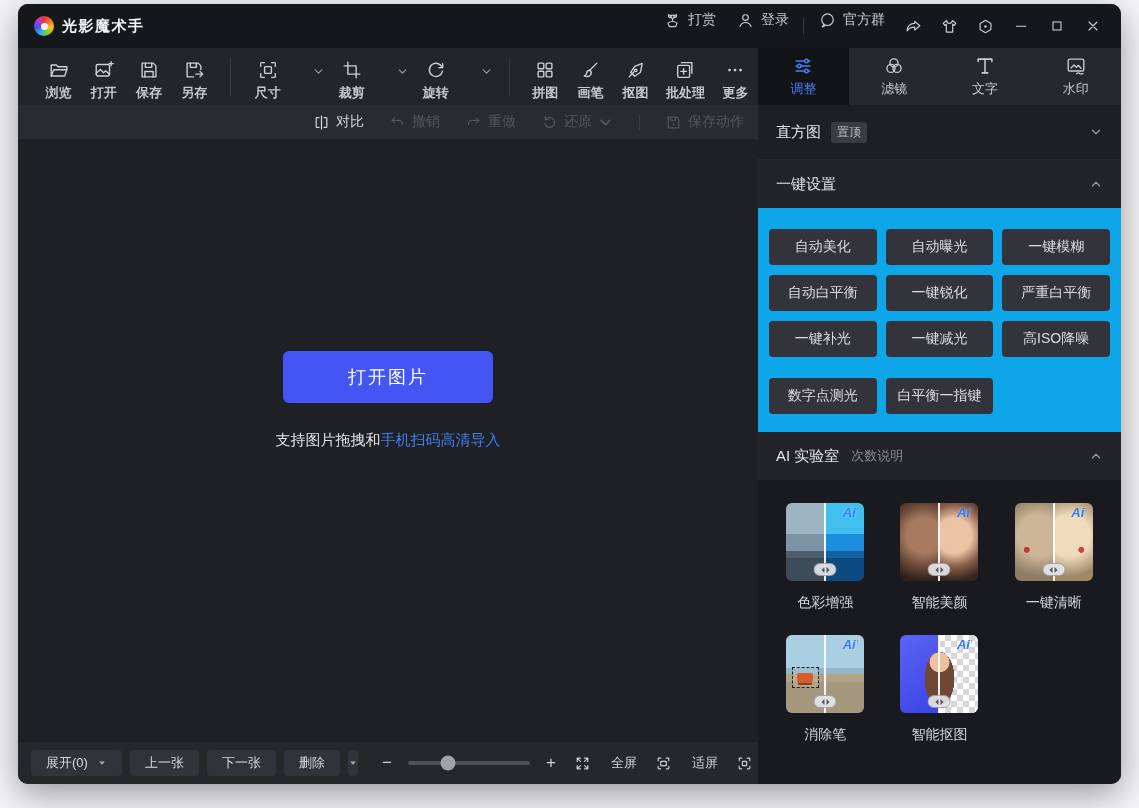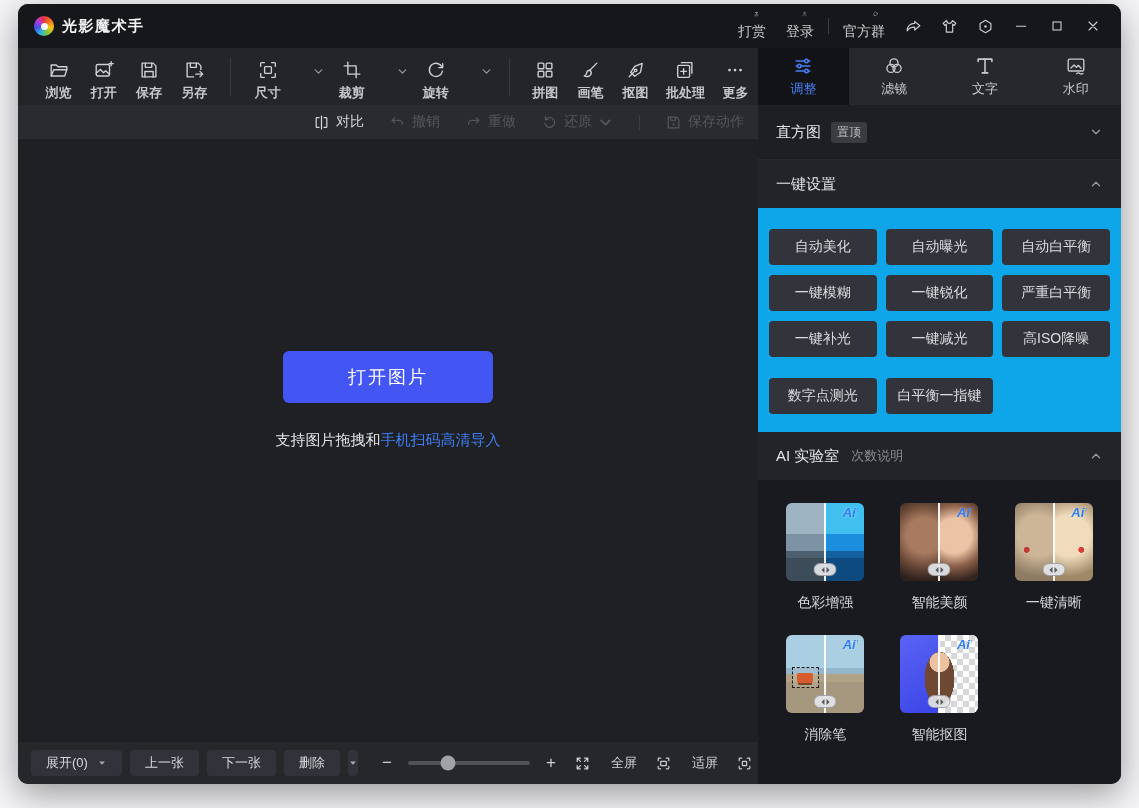--- a/index.html
+++ b/index.html
@@ -12,21 +12,21 @@
 
   
   .titlebar { height:44px; background:#16171a; display:flex; align-items:center;
     padding:0 10px 0 16px; flex:none; }
   .logo { width:20px; height:20px; border-radius:50%;
     background:conic-gradient(#e8343c,#f07820,#f5c518,#7ec832,#2db5e8,#4650e5,#b03ae0,#e8343c);
     position:relative; margin-right:8px; flex:none; }
   .logo::after { content:""; position:absolute; inset:6.5px; background:#f5f6f8; border-radius:50%; }
   .apptitle { color:#f2f3f5; font-weight:bold; font-size:15px; letter-spacing:1.5px; }
   .tb-right { margin-left:auto; display:flex; align-items:center; color:#c9cacd; }
-  .tb-act { display:flex; align-items:flex-end; gap:6px; font-size:14px; padding:0 10px; height:30px; cursor:default;flex-direction:column; }
+  .tb-act { display:flex; align-items:flex-start; gap:6px; font-size:14px; padding:0 10px; height:30px; cursor:default; }
   .tb-act svg { width:19px; height:19px; }
   .tb-sep { width:1px; height:16px; background:#3c3d42; margin:0 4px; }
   .tb-ico { width:36px; height:30px; display:flex; align-items:center; justify-content:center; }
   .tb-ico svg { width:19px; height:19px; }
   .winbtn { width:36px; height:30px; display:flex; align-items:center; justify-content:center; color:#cfd0d4; }
   .winbtn svg { width:16px; height:16px; }
 
   
   .toolbar-row { height:57px; display:flex; flex:none; background:#242529; }
   .tools { width:740px; flex:none; display:flex; align-items:center; padding-left:18px;font-weight:bold; }
@@ -487,22 +487,22 @@
       <div class="p-head sec-head">
         <span>一键设置</span>
         <svg class="chev" viewBox="0 0 24 24" fill="none" stroke="currentColor" stroke-width="2.2" stroke-linecap="round" stroke-linejoin="round">
             <path d="M6 15l6-6 6 6"></path>
           </svg>
       </div>
 
       <div class="pgrid">
         <div class="pbtn">自动美化</div>
         <div class="pbtn">自动曝光</div>
+        <div class="pbtn">一键模糊</div>
         <div class="pbtn">自动白平衡</div>
-        <div class="pbtn">一键模糊</div>
         <div class="pbtn">一键锐化</div>
         <div class="pbtn">严重白平衡</div>
         <div class="pbtn">一键补光</div>
         <div class="pbtn">一键减光</div>
         <div class="pbtn">高ISO降噪</div>
         <div class="pbtn row4">数字点测光</div>
         <div class="pbtn row4">白平衡一指键</div>
       </div>
 
       <div class="p-head sec-head">

